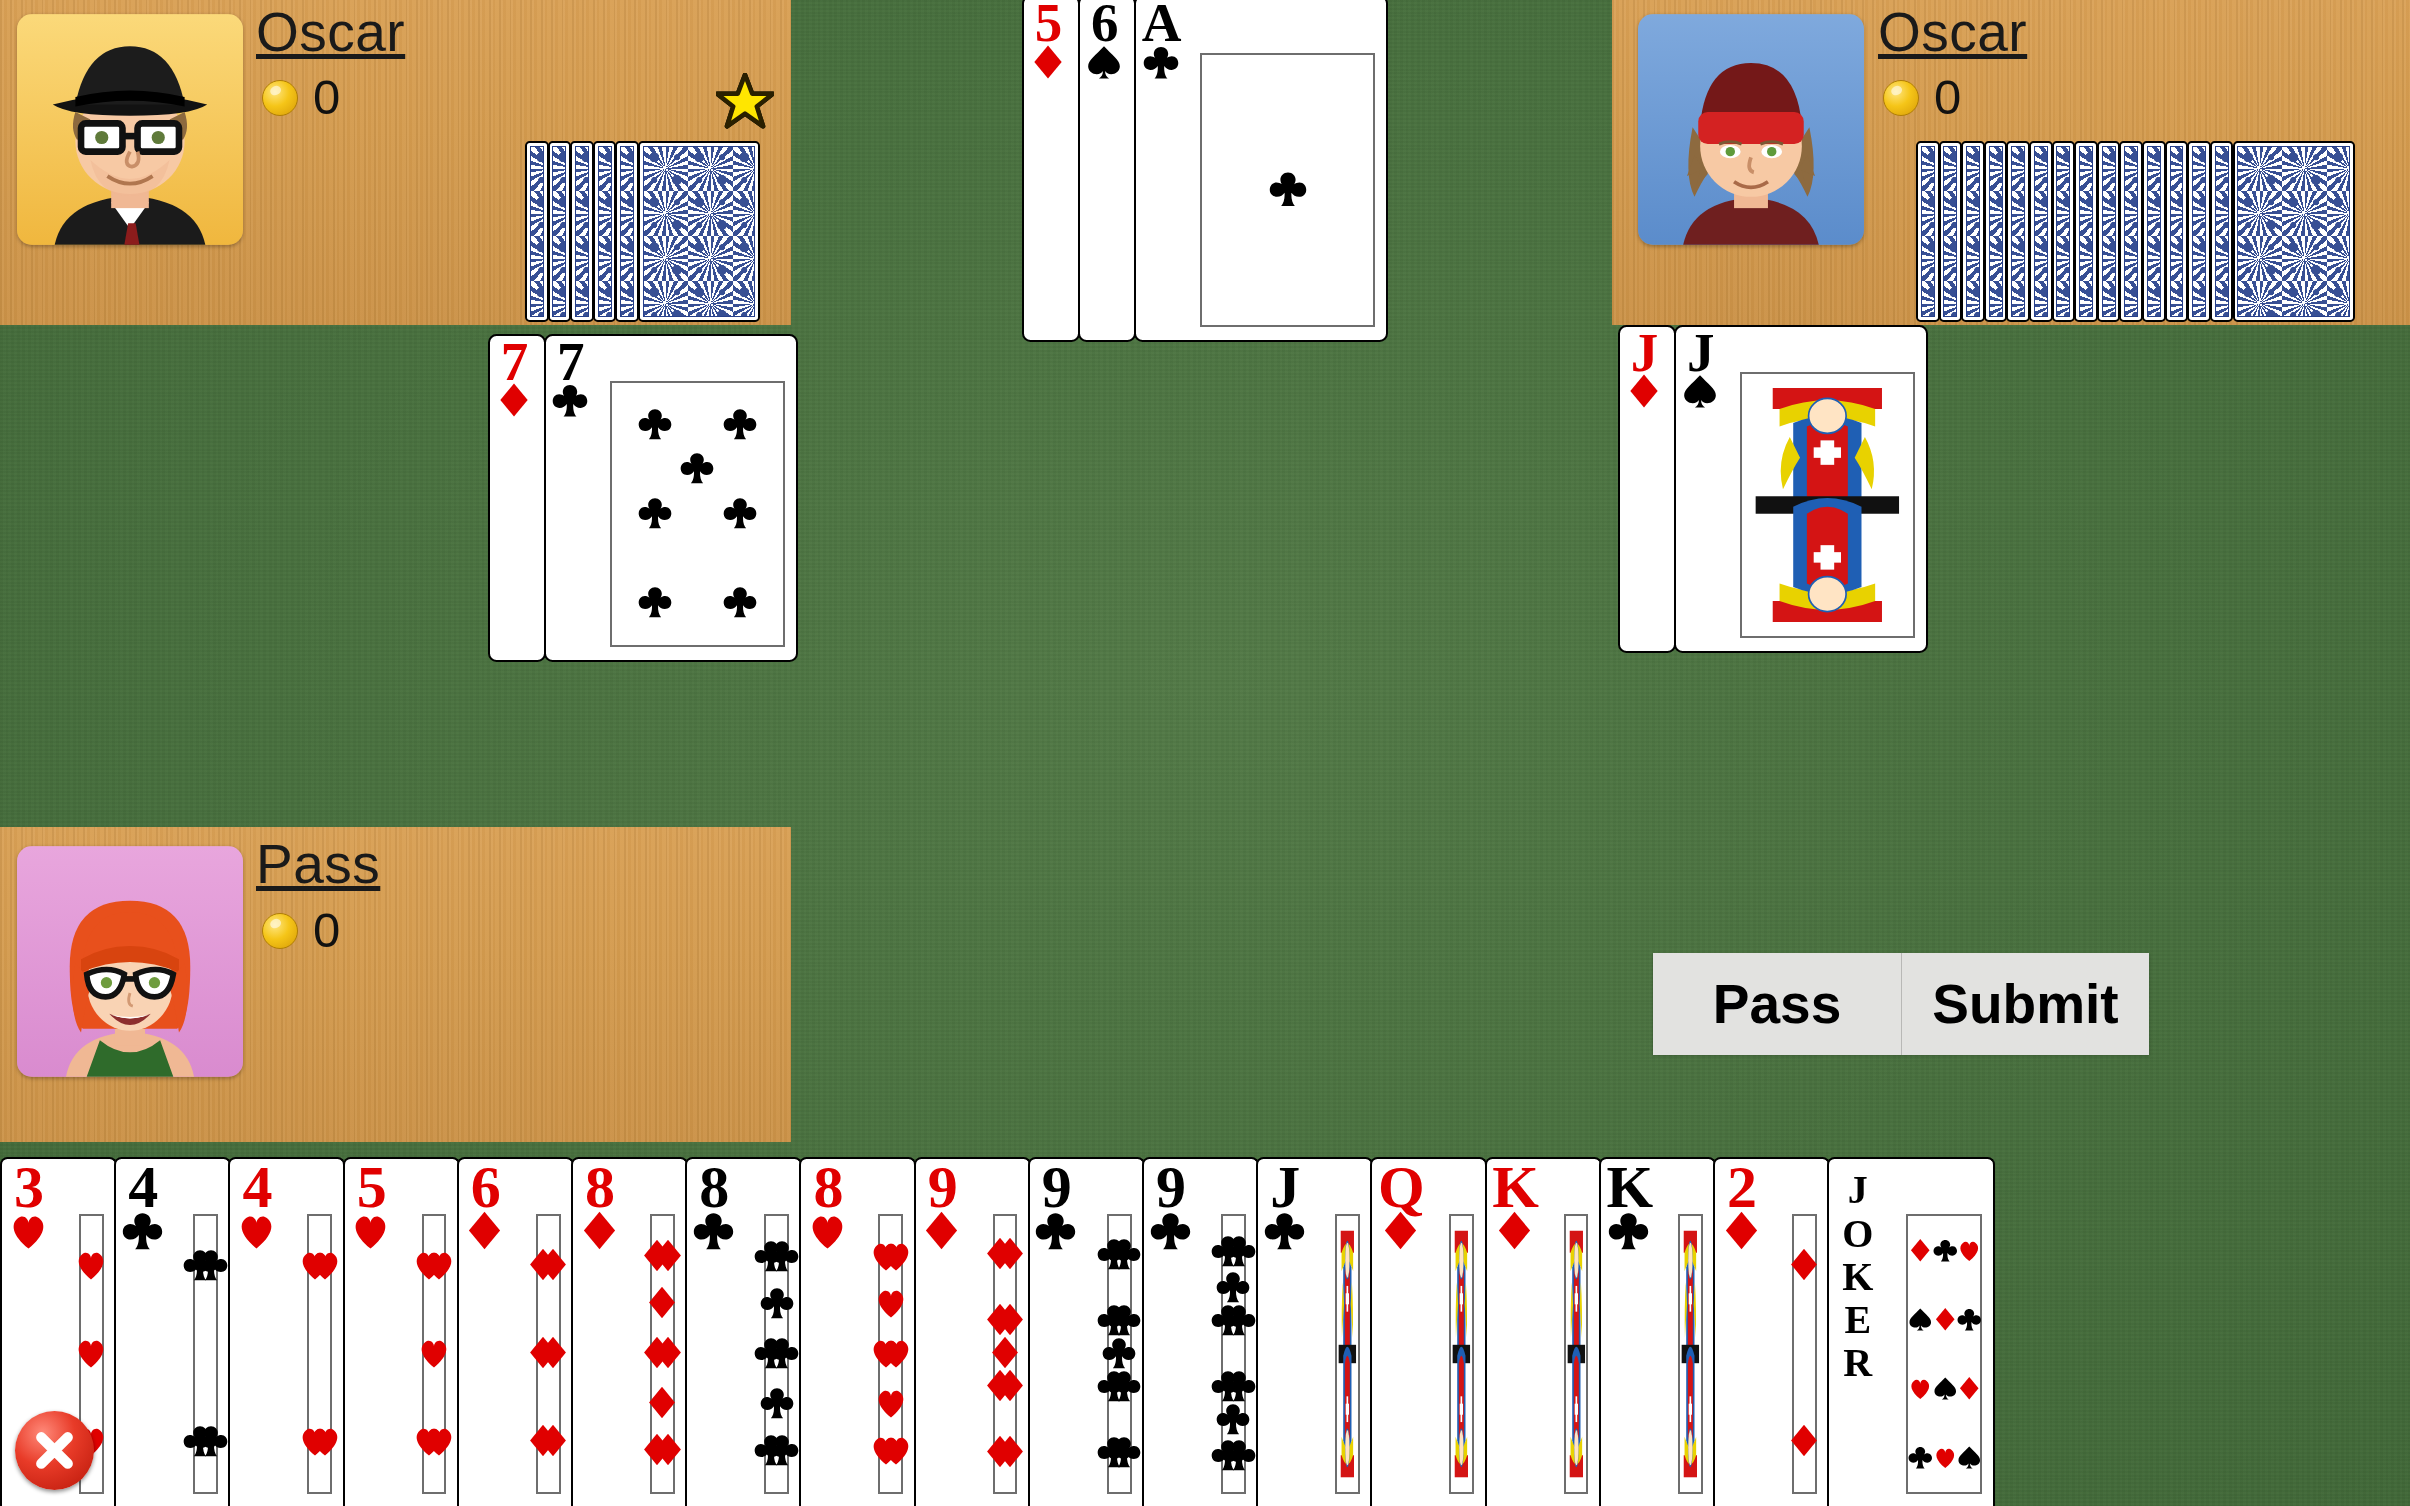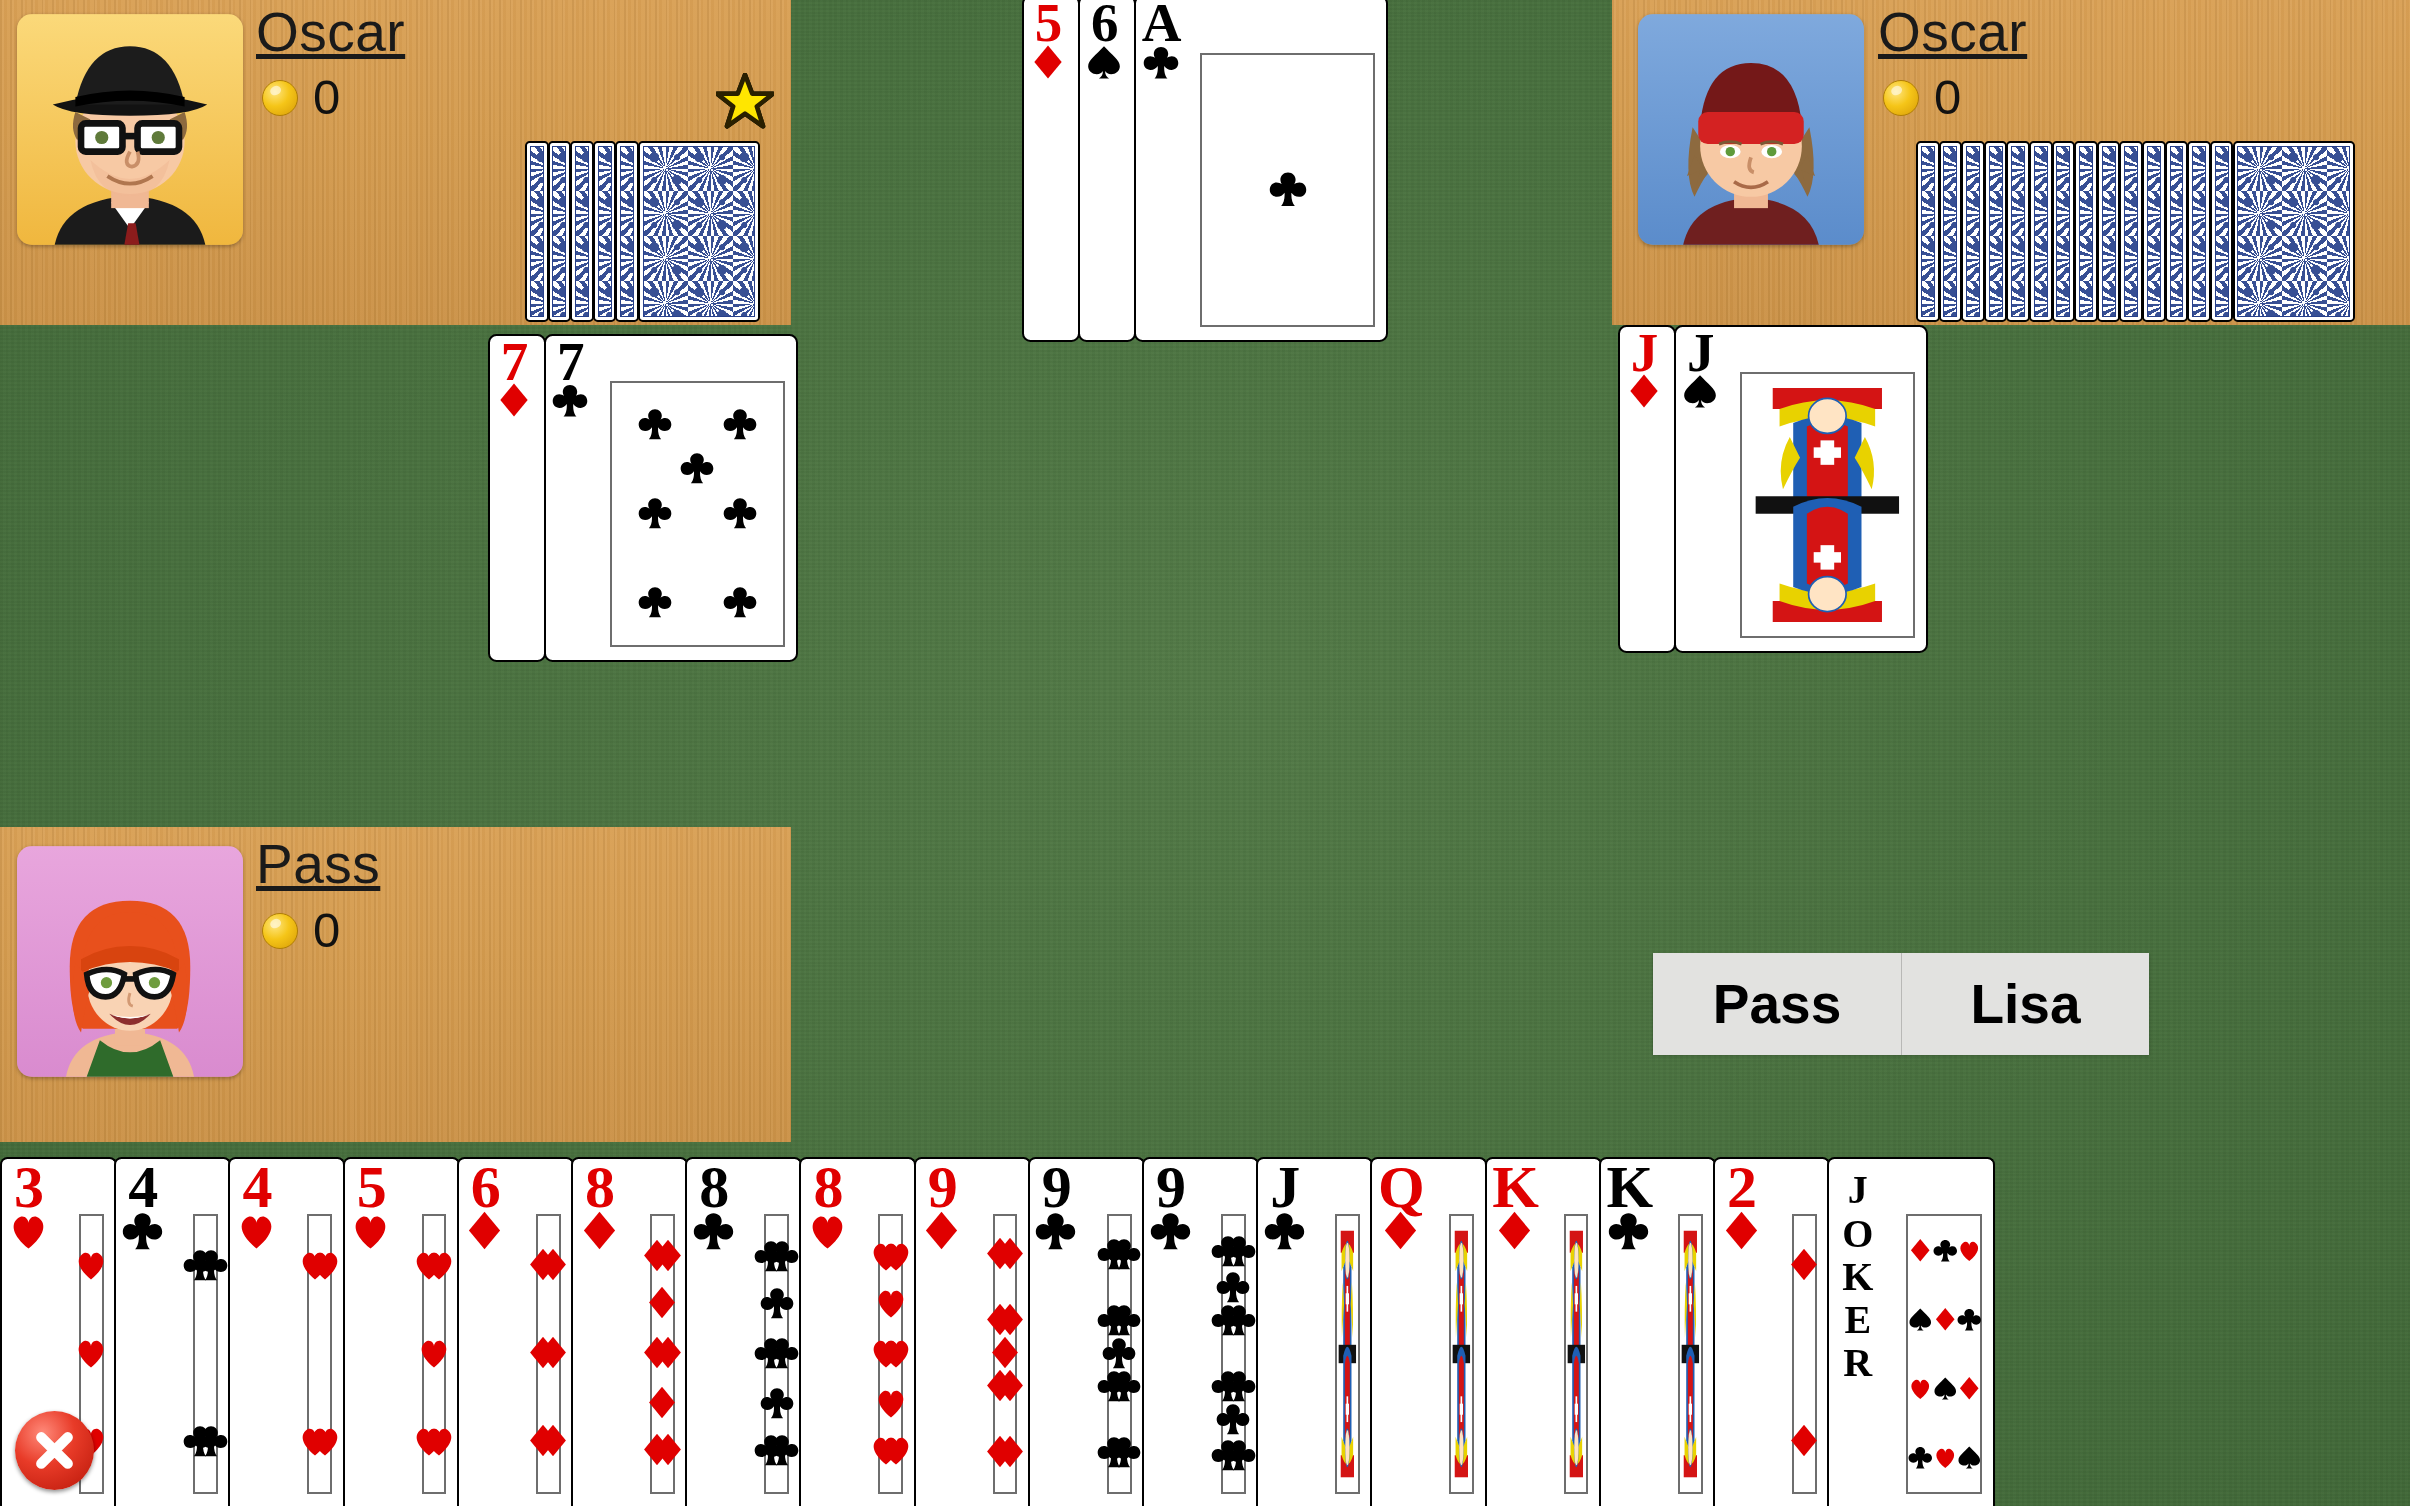--- a/index.html
+++ b/index.html
@@ -507,21 +507,21 @@
       <rect x="46" y="38" width="8" height="14" fill="#fff"></rect>
       <rect x="42" y="42" width="16" height="6" fill="#fff"></rect>
       <ellipse cx="50" cy="24" rx="11" ry="10" fill="#ffe4c4" stroke="#1f5fb4" stroke-width="1"></ellipse>
     </g>
   </svg></div>
     </div>
   </div>
 
 <div id="actions">
   <button class="btn btn-enabled" id="btn-pass">Pass</button>
-  <button class="btn btn-enabled" id="btn-clear">Lisa</button>
+  <button class="btn btn-enabled" id="btn-clear">Submit</button>
 </div>
 
 <div id="hand">
     <div class="card slim" title="3 of Hearts" style="overflow: visible;">
       <div class="corner red">
         <span class="rank">3</span>
         <span class="suit"><svg viewBox="0 0 100 100" width="41" height="41">
             <path d="M50 94 C10 62 6 34 24 20 C38 9 50 22 50 32 C50 22 62 9 76 20 C94 34 90 62 50 94 Z" fill="#e00000"></path>
           </svg></span>
       </div>

